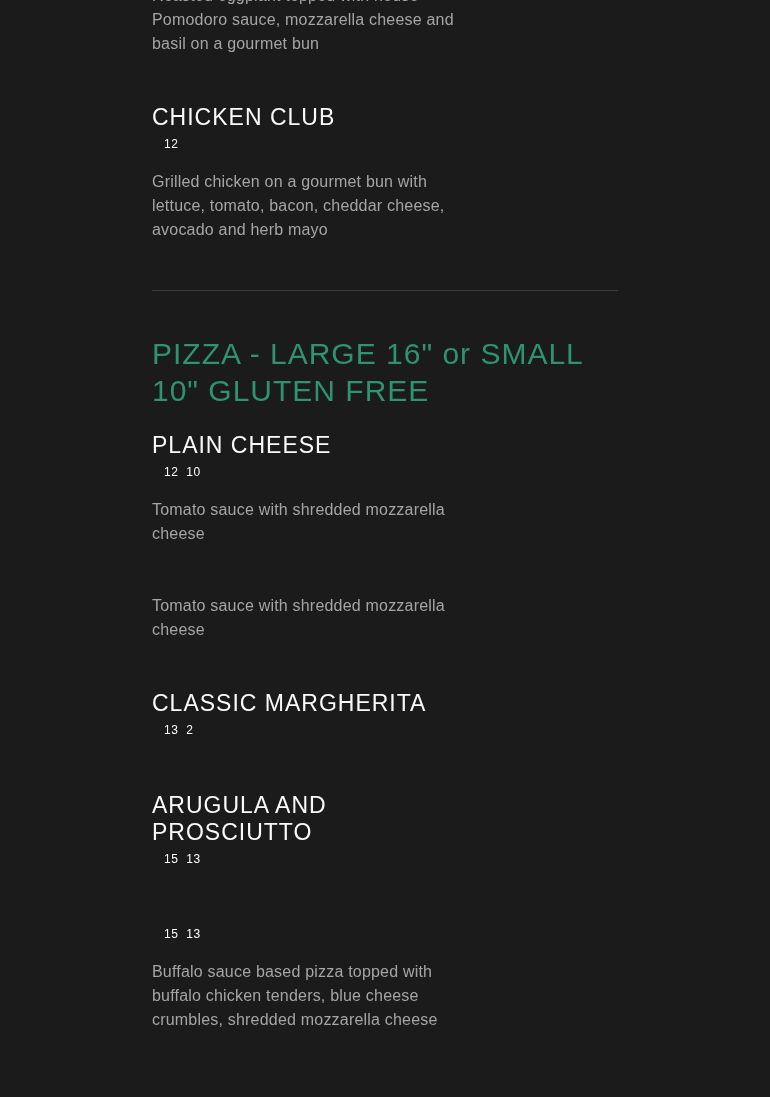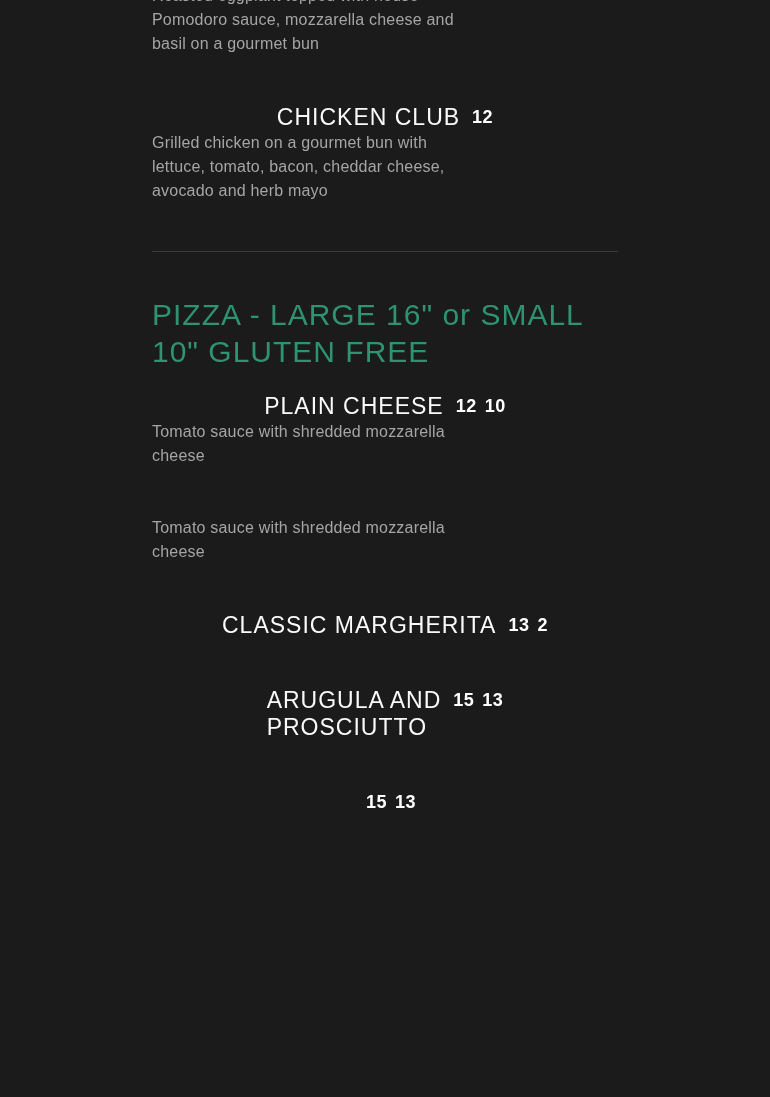--- a/index.html
+++ b/index.html
@@ -22,45 +22,45 @@
     margin:0 auto;
     margin-top:-16px;
   }
   .menu-item{
     margin-bottom:48px;
   }
   .item-head{
     display:flex;
     justify-content:center;
     align-items:flex-start;
+    flex-direction:column;
   }
   .item-name{
     font-size:23px;
     font-weight:400;
     line-height:27px;
     letter-spacing:1px;
     color:var(--title);
     max-width:330px;
     white-space:pre-line;
   }
   .item-prices{
     display:flex;
     gap:8px;
     flex-shrink:0;
     padding-left:12px;
   }
   .price{
-    font-size:18px;
+    font-size:12px;
     line-height:27px;
     letter-spacing:0.5px;
     color:var(--price);
-    font-weight:bold;
   }
   .item-desc{
-    margin-top:0;
+    margin-top:12px;
     font-size:16px;
     line-height:24px;
     letter-spacing:0.2px;
     color:var(--desc);
     max-width:352px;
     white-space:pre-line;
   }
   .section-divider{
     border:none;
     border-top:1px solid var(--divider);
@@ -147,16 +147,19 @@
     </div>
   </div>
 
   <div class="menu-item">
     <div class="item-head">
       <div class="item-prices">
             <span class="price">15</span>
             <span class="price">13</span>
           </div>
     </div>
+    <p class="item-desc">Buffalo sauce based pizza topped with
+buffalo chicken tenders, blue cheese
+crumbles, shredded mozzarella cheese</p>
   </div>
 </div>
 
 </div>
 
 </body></html>

